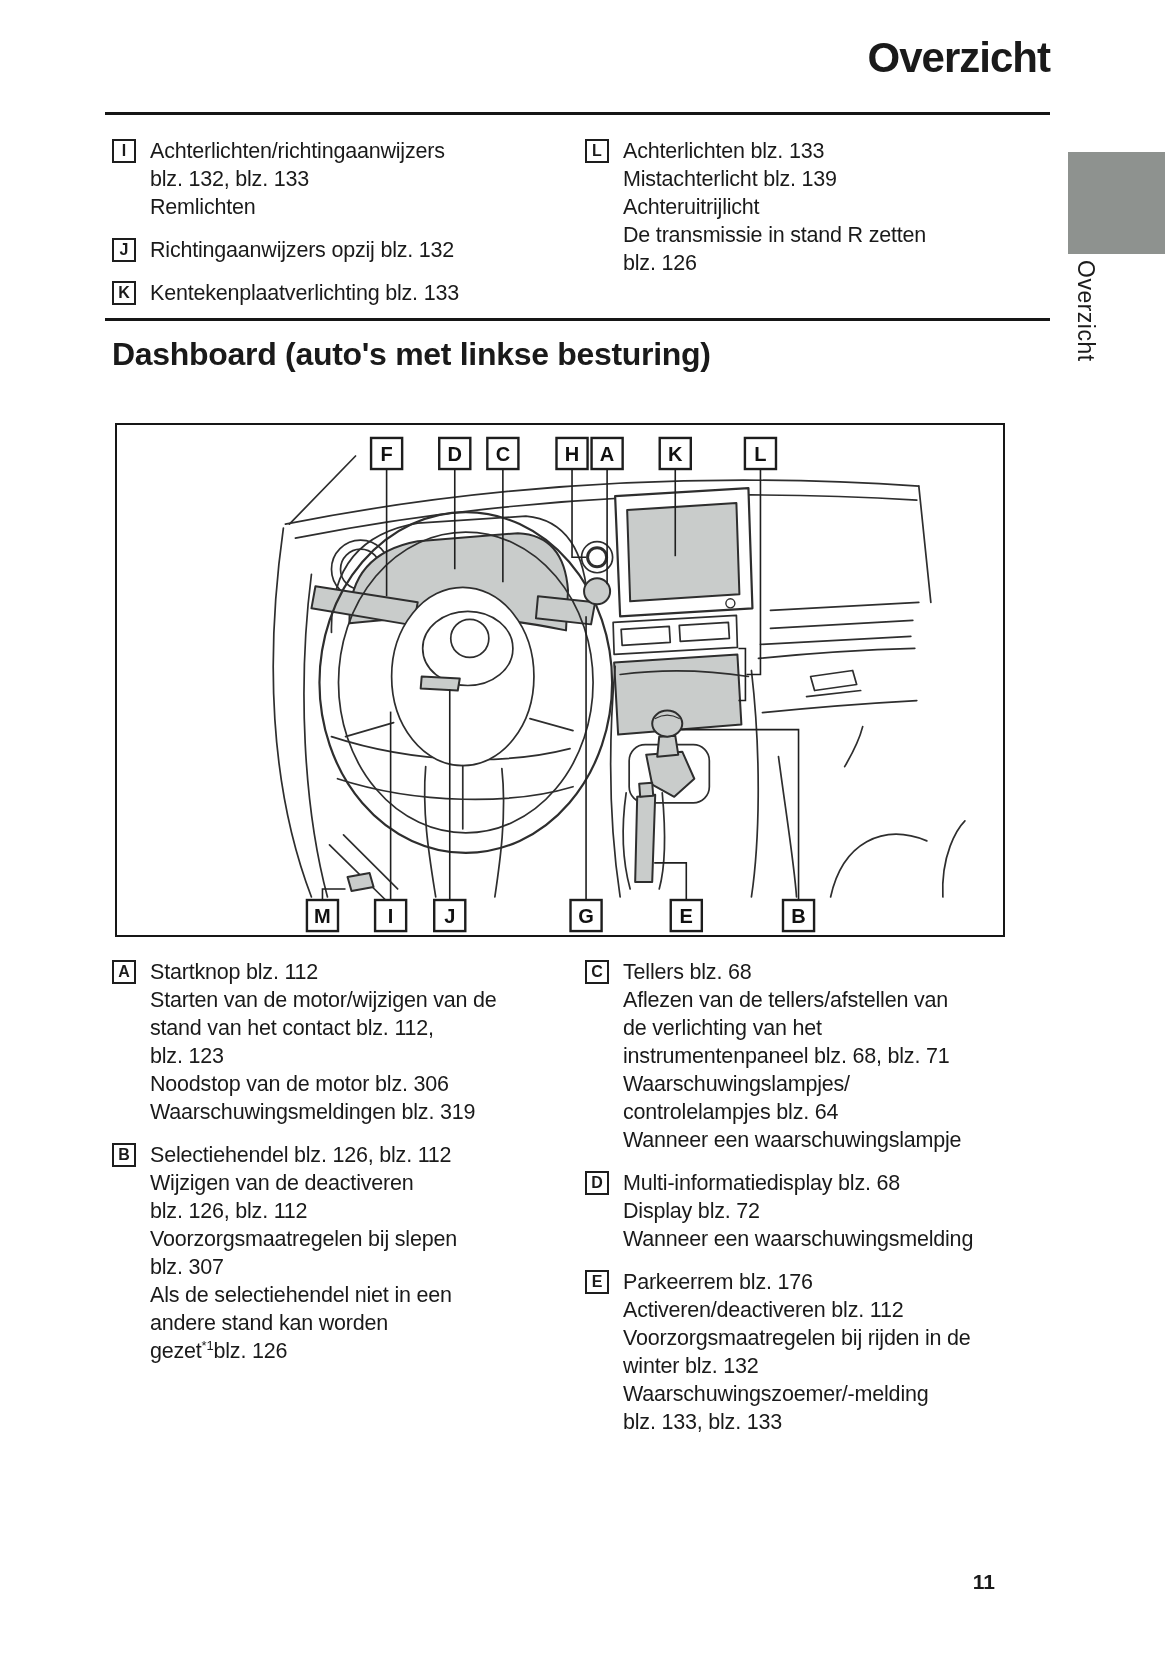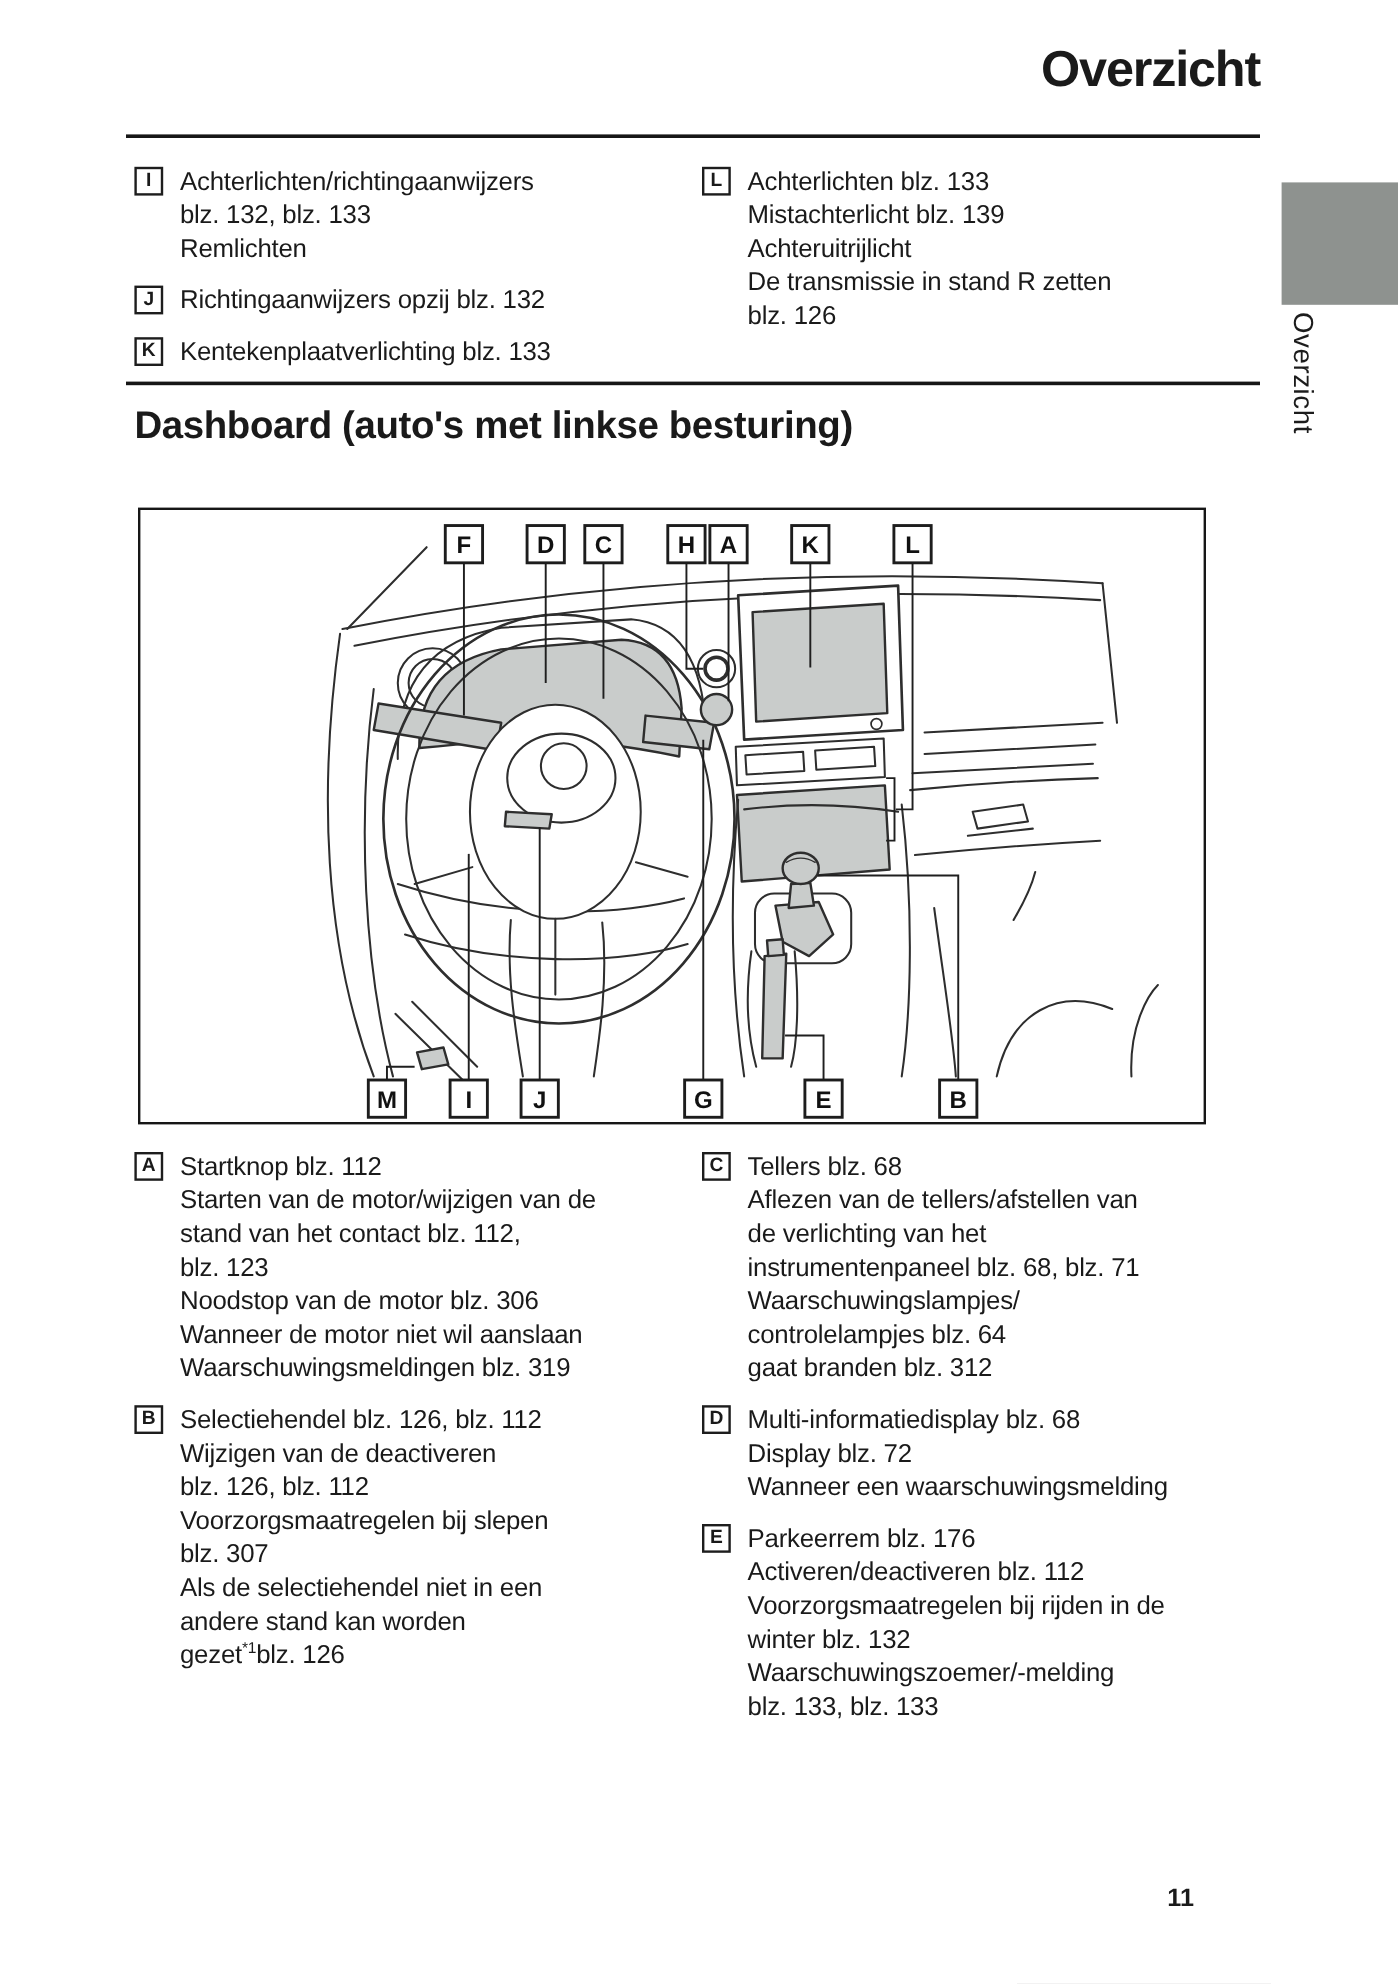--- a/index.html
+++ b/index.html
@@ -248,21 +248,20 @@
 
   <div class="col" id="bot-left-col">
       <div class="list-item">
         <div class="letterbox">A</div>
         <div class="lines">
           <div class="line">Startknop blz. 112</div>
           <div class="line">Starten van de motor/wijzigen van de</div>
           <div class="line">stand van het contact blz. 112,</div>
           <div class="line">blz. 123</div>
           <div class="line">Noodstop van de motor blz. 306</div>
-          <div class="line">Wanneer de motor niet wil aanslaan</div>
           <div class="line">Waarschuwingsmeldingen blz. 319</div>
         </div>
       </div>
       <div class="list-item">
         <div class="letterbox">B</div>
         <div class="lines">
           <div class="line">Selectiehendel blz. 126, blz. 112</div>
           <div class="line">Wijzigen van de deactiveren</div>
           <div class="line">blz. 126, blz. 112</div>
           <div class="line">Voorzorgsmaatregelen bij slepen</div>
@@ -276,21 +275,21 @@
   <div class="col" id="bot-right-col">
       <div class="list-item">
         <div class="letterbox">C</div>
         <div class="lines">
           <div class="line">Tellers blz. 68</div>
           <div class="line">Aflezen van de tellers/afstellen van</div>
           <div class="line">de verlichting van het</div>
           <div class="line">instrumentenpaneel blz. 68, blz. 71</div>
           <div class="line">Waarschuwingslampjes/</div>
           <div class="line">controlelampjes blz. 64</div>
-          <div class="line">gaat branden blz. 312</div>
+          <div class="line">Wanneer een waarschuwingslampje</div>
         </div>
       </div>
       <div class="list-item">
         <div class="letterbox">D</div>
         <div class="lines">
           <div class="line">Multi-informatiedisplay blz. 68</div>
           <div class="line">Display blz. 72</div>
           <div class="line">Wanneer een waarschuwingsmelding</div>
         </div>
       </div>

